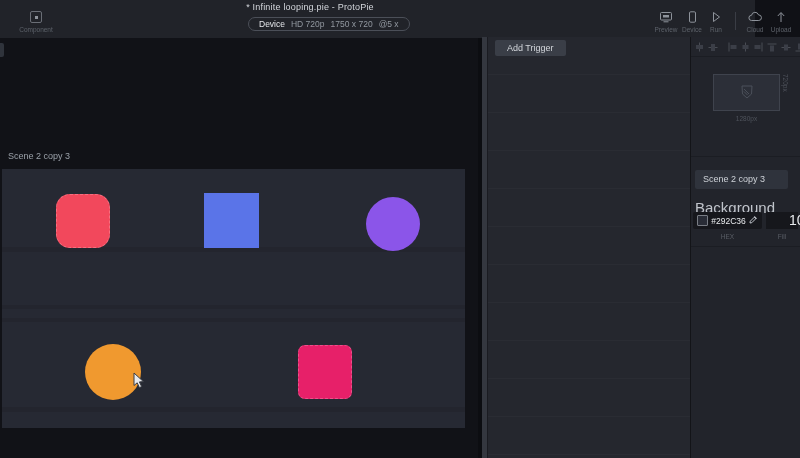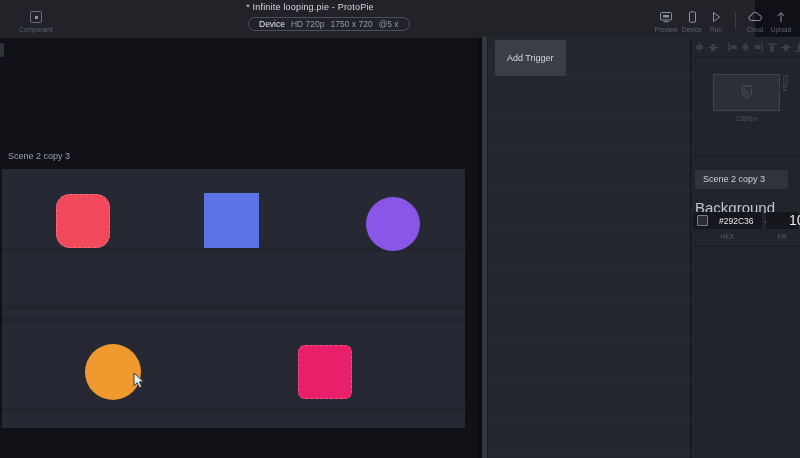--- a/index.html
+++ b/index.html
@@ -44,40 +44,40 @@
   .sh-purple { left:364px; top:28px;  width:54px; height:54px; border-radius:50%; }
   .sh-orange { left:83px;  top:175px; width:56px; height:56px; border-radius:50%; }
   .sh-pink   { left:296px; top:176px; width:54px; height:54px; border-radius:7px; }
   .cursor { position:absolute; left:131px; top:203px; pointer-events:none; }
   .ws-gap { position:absolute; left:478px; top:38px; width:4px; height:420px; background:#0c0d11; }
   .panel-strip { position:absolute; left:482px; top:37px; width:5px; height:421px; background:#34373f; }
   
   .trigger-panel { position:absolute; left:487px; top:37px; width:203px; height:421px;
     background:#25272e; border-left:1px solid #1a1b21;
     background-image:repeating-linear-gradient(180deg, transparent 0 37px, #2a2c33 37px 38px); }
-  .add-trigger { position:absolute; left:7px; top:3px; padding:13px 12px; background:#3a3e47;
+  .add-trigger { position:absolute; left:7px; top:3px; padding:3px 12px; background:#3a3e47;
     border-radius:2px; font-size:9px; color:#d3d6db; cursor:default; }
   
   .props { position:absolute; left:690px; top:37px; width:110px; height:421px;
     background:#22242b; border-left:1px solid #131418; }
   .align-row { display:flex; align-items:center; gap:4px; padding:5px 4px 4px 4px;
     border-bottom:1px solid #1b1d23; }
   .align-row svg { display:block; opacity:.55; }
   .align-div { width:1px; height:10px; background:#383b43; margin:0 1px; }
   .preview-wrap { position:relative; height:100px; border-bottom:1px solid #1b1d23; }
   .preview-rect { position:absolute; left:22px; top:17px; width:67px; height:37px;
     background:#2c2f38; border:1px solid #3f434d; display:flex; align-items:center; justify-content:center; }
   .dim-w { position:absolute; left:22px; top:58px; width:67px; text-align:center; font-size:6.5px; color:#4f535c; }
   .dim-h { position:absolute; left:91px; top:17px; height:37px; display:flex; align-items:center;
     font-size:6.5px; color:#4f535c; writing-mode:vertical-rl; }
   .scene-field { position:absolute; left:4px; top:133px; width:93px; height:19px; background:#2f333c;
     border-radius:2px; font-size:9px; color:#ced2d8; line-height:19px; padding-left:8px; cursor:default; }
   .bg-label { position:absolute; left:4px; top:162px; font-size:15px; color:#c0c4cb; }
   .hex-field { position:absolute; left:2px; top:175px; width:69px; height:17px; background:#16171c;
-    border-radius:2px; display:flex; align-items:center; padding:0 4px; gap:11px; }
+    border-radius:2px; display:flex; align-items:center; padding:0 4px; gap:3px; }
   .swatch { width:11px; height:11px; border:1px solid #787c84; border-radius:1px; flex:none; }
   .hex-text { flex:1; text-align:center; font-size:8.5px; color:#e8eaed; }
   .fill-field { position:absolute; left:75px; top:175px; width:32px; height:17px; background:#16171c;
     border-radius:0; font-size:14px; color:#e8eaed; line-height:17px; padding-left:23px; }
   .sub-label { position:absolute; top:196px; font-size:6.5px; color:#595d65; text-align:center; }
   .sub-hex  { left:2px;  width:69px; }
   .sub-fill { left:75px; width:32px; }
   .props-divider { position:absolute; left:0; top:209px; width:110px; border-bottom:1px solid #1b1d23; }
 </style>
 </head>

